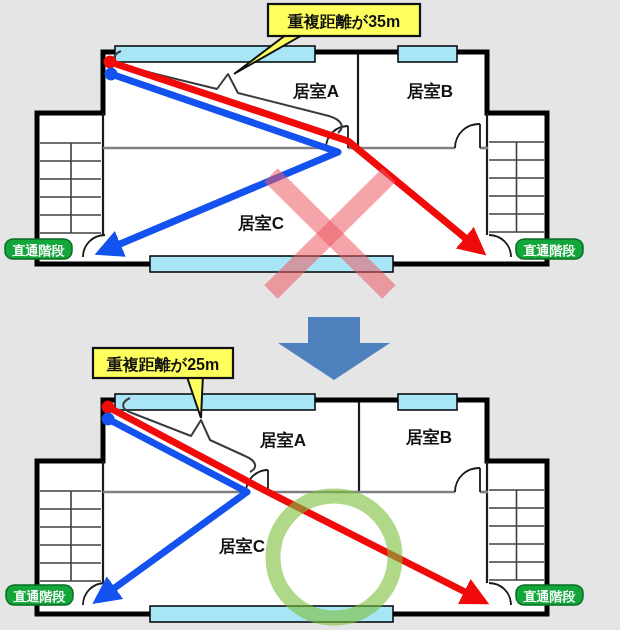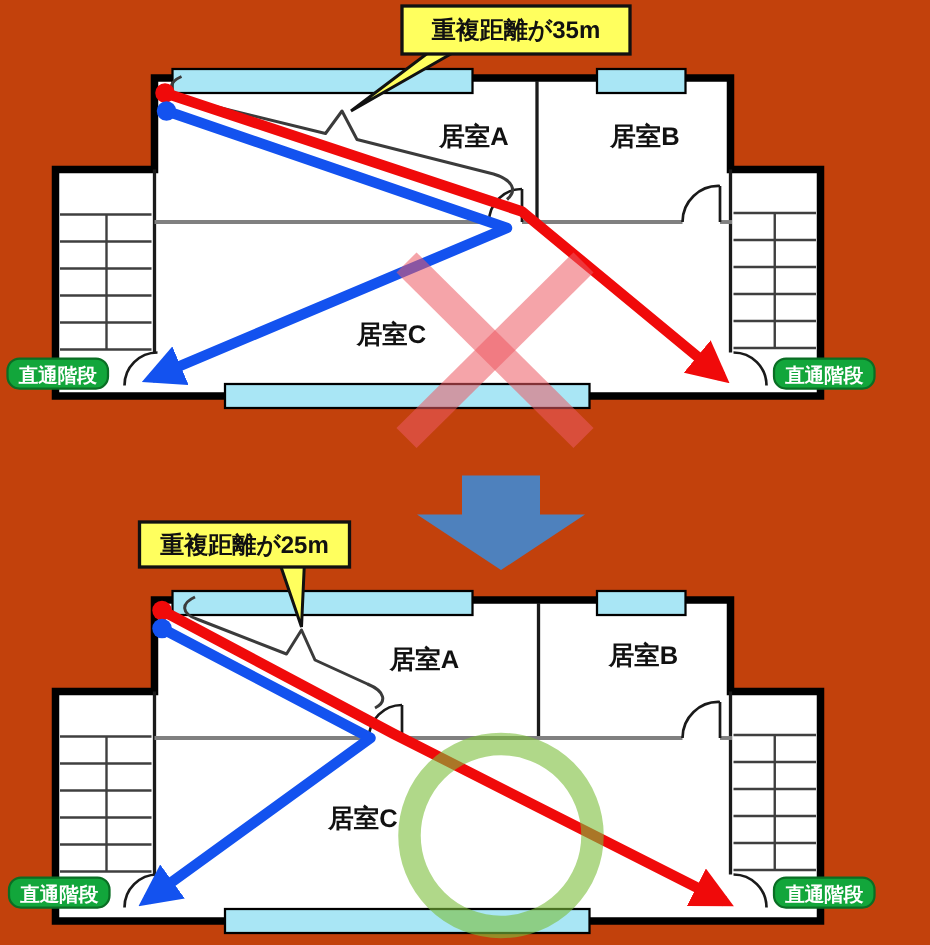--- a/index.html
+++ b/index.html
@@ -1,16 +1,16 @@
 <!DOCTYPE html>
 <html><head>
 <meta charset="utf-8">
 <style>
   html,body{margin:0;padding:0;background:#fff;}
-  .stage{width:620px;height:630px;position:relative;background:#c2410c;
+  .stage{width:620px;height:630px;position:relative;background:#e5e5e5;
          font-family:"Liberation Sans","DejaVu Sans",sans-serif;}
   svg{display:block;}
   text{font-family:"Liberation Sans","DejaVu Sans",sans-serif;font-weight:bold;fill:#111;}
   .room-label{font-size:17px;}
   .badge-label{font-size:13px;fill:#fff;}
   .callout-label{font-size:16px;}
 </style>
 </head>
 <body>
 

